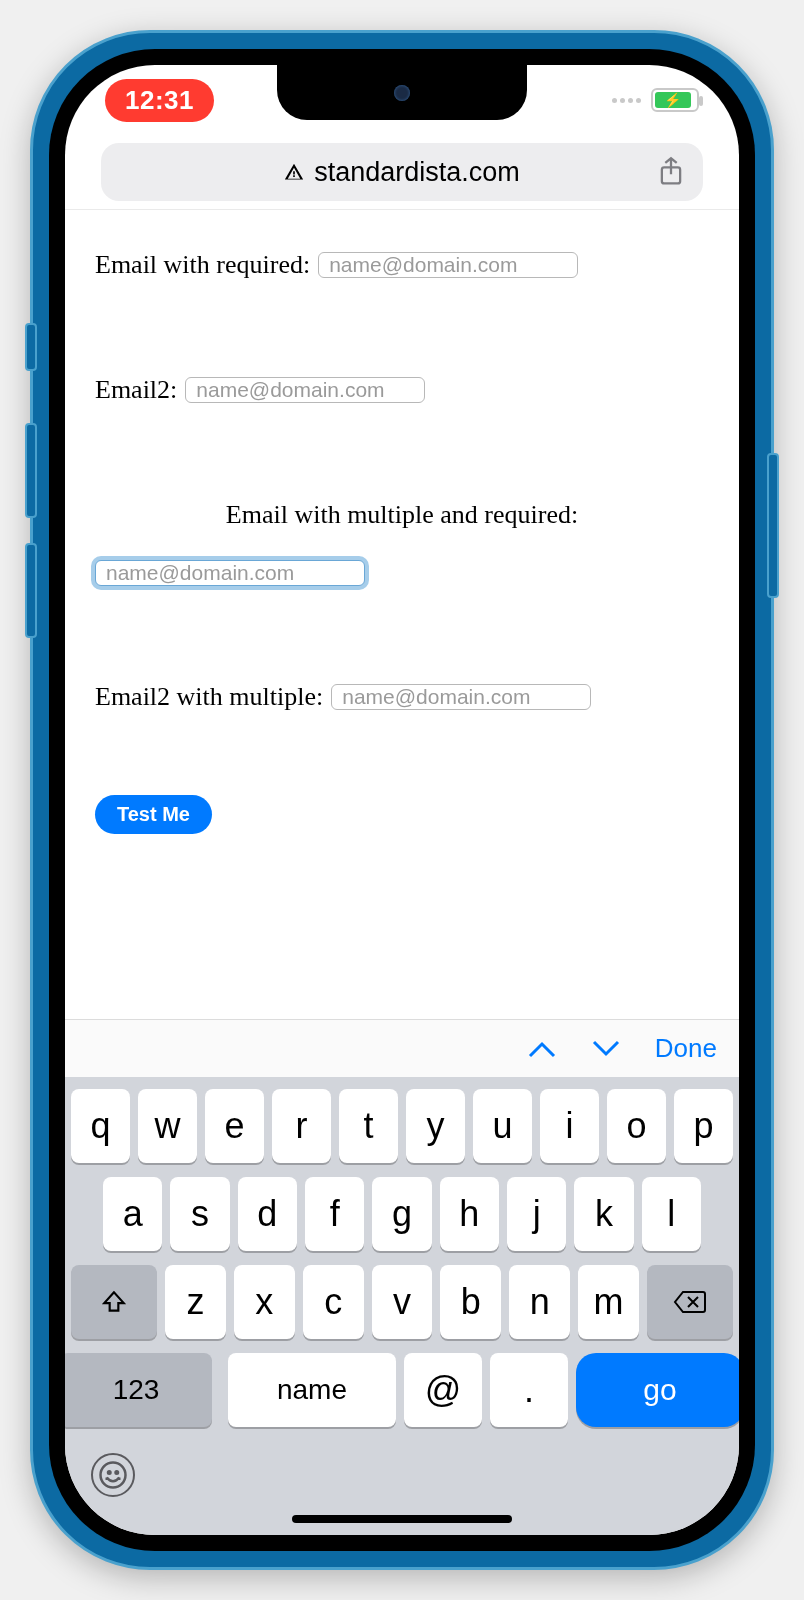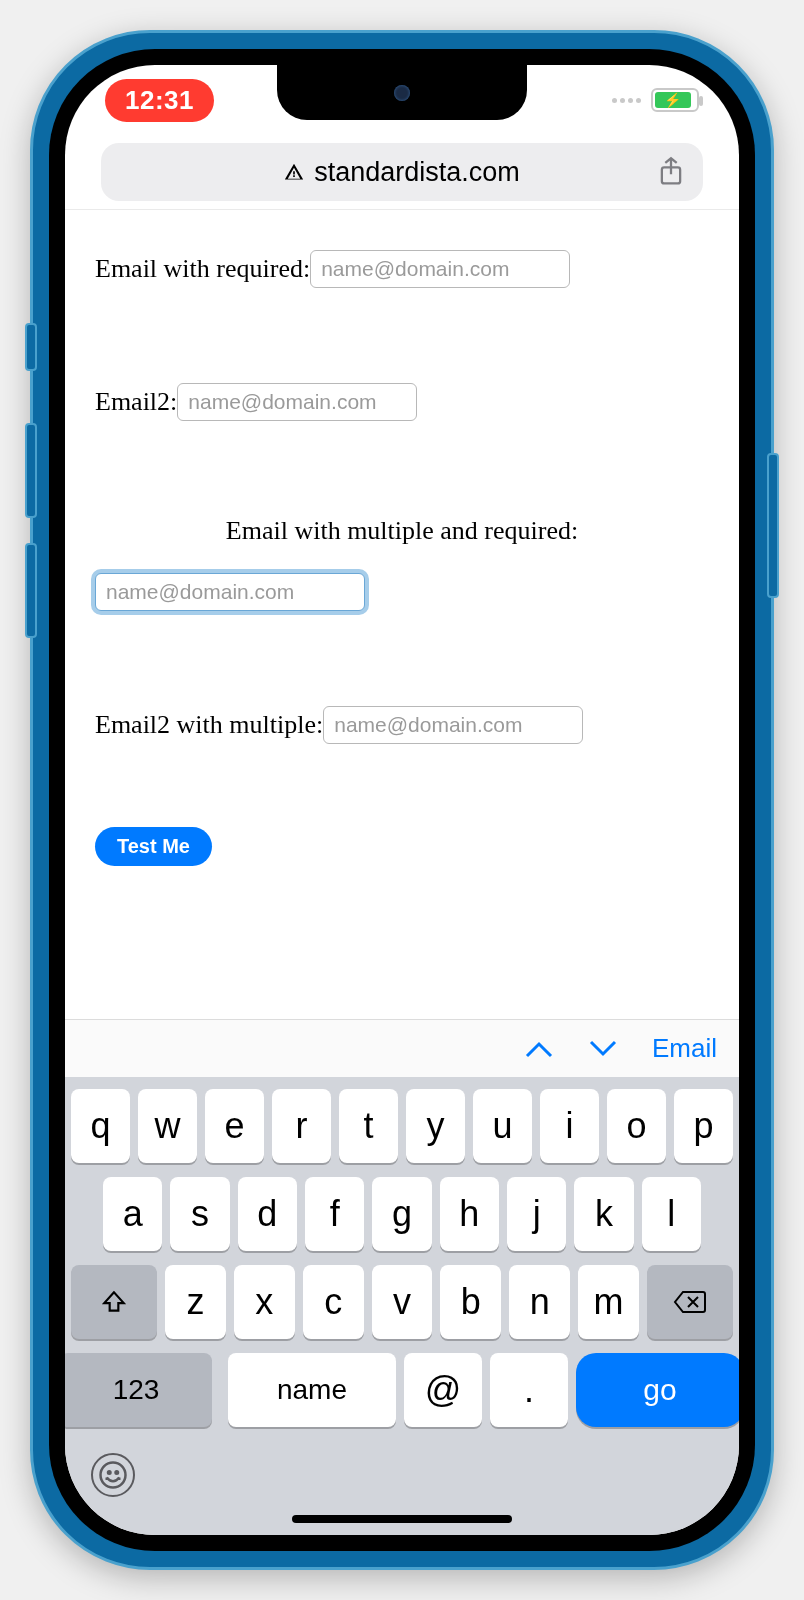--- a/index.html
+++ b/index.html
@@ -125,27 +125,27 @@
   .content {
     flex: 0 0 auto;
     padding: 40px 30px 0 30px;
     font-family: Georgia, "Times New Roman", serif;
     color: #000;
   }
   .field-row {
     margin-bottom: 95px;
     font-size: 26px;
   }
-  .field-row.inline { display:flex; align-items:center; flex-wrap:wrap; gap:0; }
+  .field-row.inline { display:flex; align-items:center; flex-wrap:wrap; gap:8px; }
   .field-row.block label { display:block; margin-bottom: 27px; text-align: center; }
   .txt-input {
     font-family: -apple-system, Arial, sans-serif;
     font-size: 21px;
     color:#000;
-    height: 38px;
+    height: 26px;
     padding: 0 10px;
     border: 1px solid #b8b8b8;
     border-radius: 6px;
     background:#fff;
     width: 260px;
   }
   .txt-input::placeholder { color:#9a9a9a; }
   .txt-input.focused {
     border: 1px solid #6aa7d6;
     box-shadow: 0 0 0 4px #a6cdea;
@@ -295,21 +295,21 @@
         <span class="chev">
           <svg width="30" height="20" viewBox="0 0 30 20" fill="none" stroke="#007aff" stroke-width="3">
               <path d="M3 17 15 5l12 12"></path>
             </svg>
         </span>
         <span class="chev">
           <svg width="30" height="20" viewBox="0 0 30 20" fill="none" stroke="#007aff" stroke-width="3">
               <path d="M3 3 15 15 27 3"></path>
             </svg>
         </span>
-        <span class="done">Email</span>
+        <span class="done">Done</span>
       </div>
 
       <div class="keyboard">
         <div class="krow r1">
           <div class="key">q</div>
           <div class="key">w</div>
           <div class="key">e</div>
           <div class="key">r</div>
           <div class="key">t</div>
           <div class="key">y</div>

